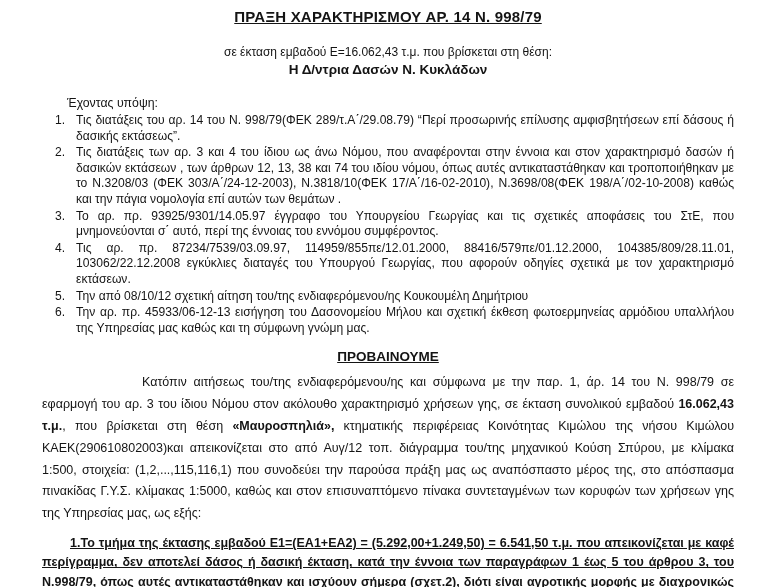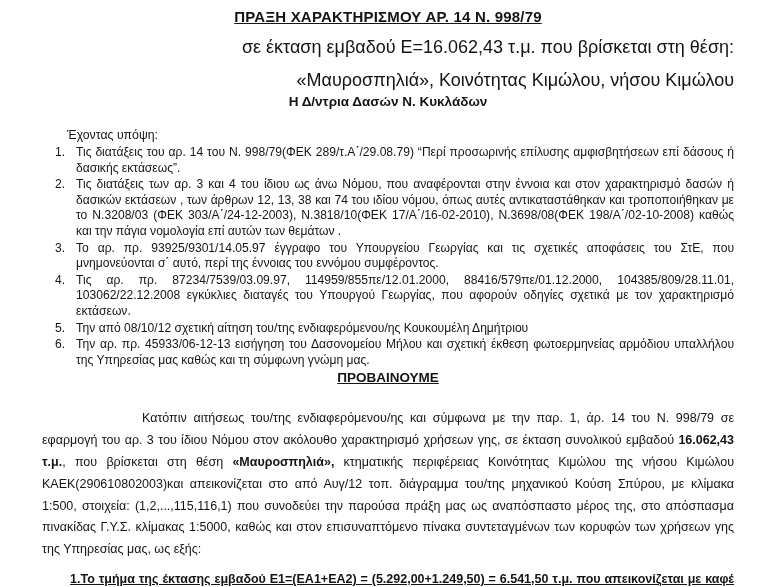--- a/index.html
+++ b/index.html
@@ -6,50 +6,49 @@
   body { font-family:"Liberation Sans", sans-serif; color:#141414; }
   .page {
     width:768px; height:587px; background:#ffffff; margin:0 auto;
     box-sizing:border-box; padding:6px 34px 2px 42px; overflow:hidden;
   }
   .header { text-align:center; }
   .doc-title {
     font-size:15px; font-weight:bold; text-decoration:underline;
     letter-spacing:0.2px; margin-top:2px;
   }
-  .doc-sub { font-size:18px; margin-top:12px;text-align:right; }
+  .doc-sub { font-size:12px; margin-top:20px; }
   .doc-issuer {
     font-size:13.5px; font-weight:bold; margin-top:3px;
   }
   .having { font-size:12.3px; margin:19px 0 3px 25px; }
   .list { margin-left:13px; font-size:12.1px; }
   .list-item { display:flex; line-height:15.6px; margin-bottom:1px; }
   .list-num { width:21px; flex-shrink:0; }
   .list-text { flex:1; text-align:justify; }
   .proceed {
     text-align:center; font-size:13.5px; font-weight:bold;
-    text-decoration:underline; margin-top:2px;
+    text-decoration:underline; margin-top:13px;
   }
   .para { font-size:12.5px; text-align:justify; }
-  .intro { line-height:21.8px; margin-top:23px; text-indent:100px; }
+  .intro { line-height:21.8px; margin-top:8px; text-indent:100px; }
   .bold { font-weight:bold; }
   .charpara {
     font-weight:bold; text-decoration:underline; line-height:19.6px;
     text-indent:28px; margin-top:9px;
   }
 </style>
 </head>
 <body>
 
 <div class="page">
 
   <div class="header">
     <div class="doc-title">ΠΡΑΞΗ ΧΑΡΑΚΤΗΡΙΣΜΟΥ ΑΡ. 14  Ν. 998/79</div>
     <div class="doc-sub">σε έκταση εμβαδού Ε=16.062,43  τ.μ. που βρίσκεται στη θέση:</div>
-    <div class="doc-sub">«Μαυροσπηλιά», Κοινότητας Κιμώλου, νήσου Κιμώλου</div>
     <div class="doc-issuer">Η Δ/ντρια Δασών Ν. Κυκλάδων</div>
   </div>
 
   <div class="having">Έχοντας υπόψη:</div>
 
   <div class="list">
     <div class="list-item">
       <span class="list-num">1.</span>
       <span class="list-text">Τις διατάξεις του αρ. 14 του Ν. 998/79(ΦΕΚ 289/τ.Α΄/29.08.79) “Περί προσωρινής επίλυσης αμφισβητήσεων επί δάσους ή δασικής εκτάσεως”.</span>
     </div>

